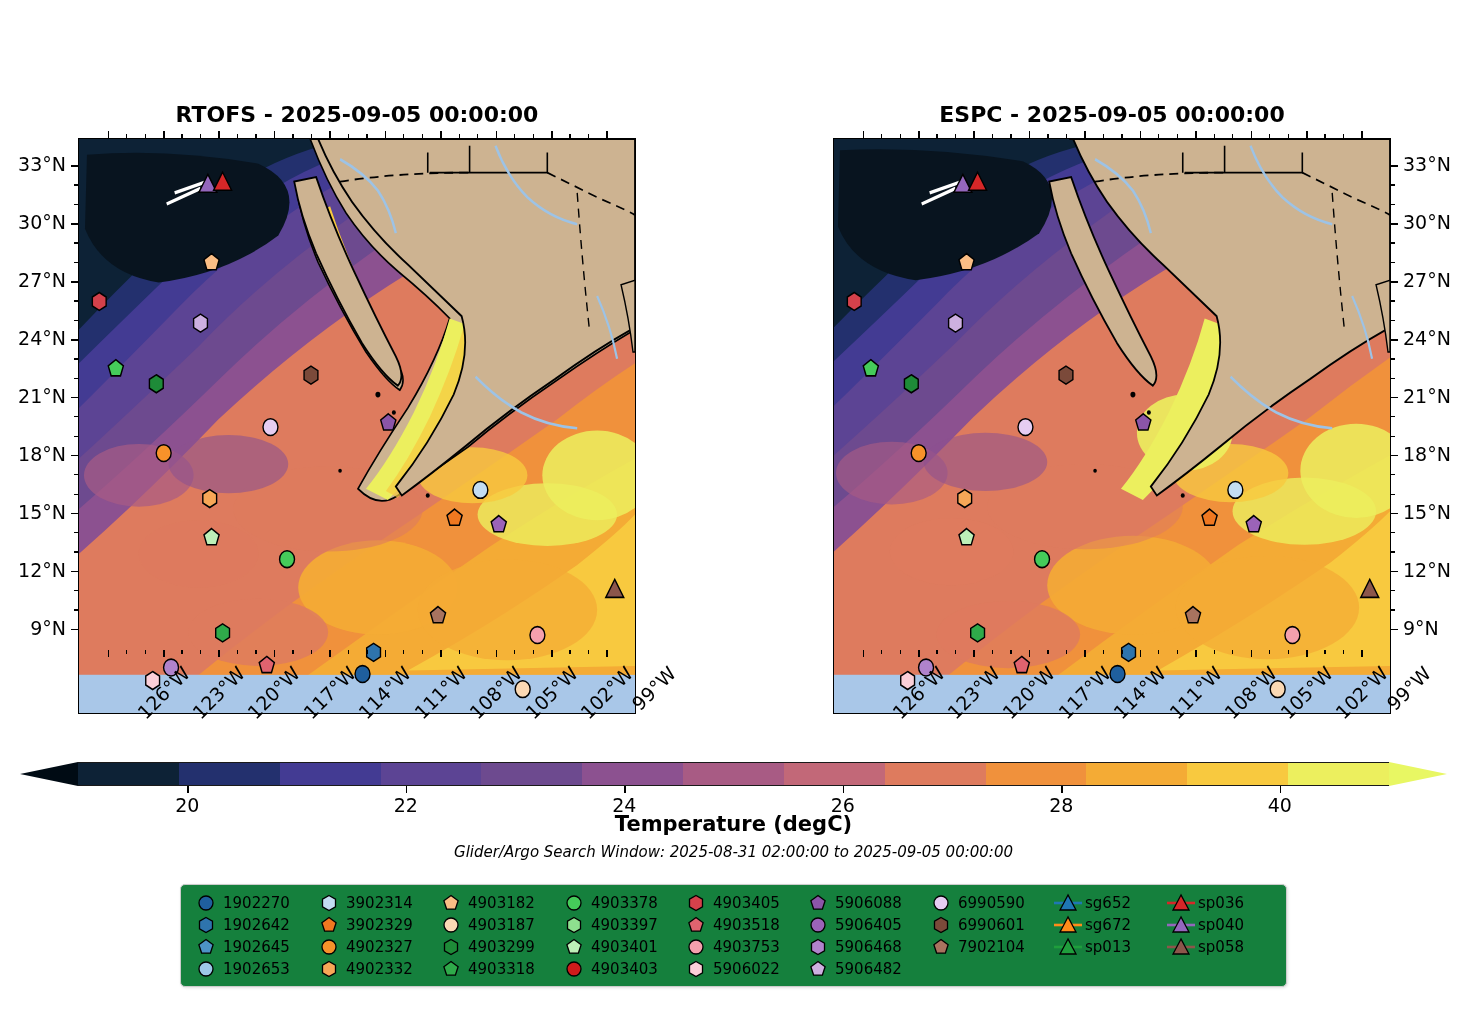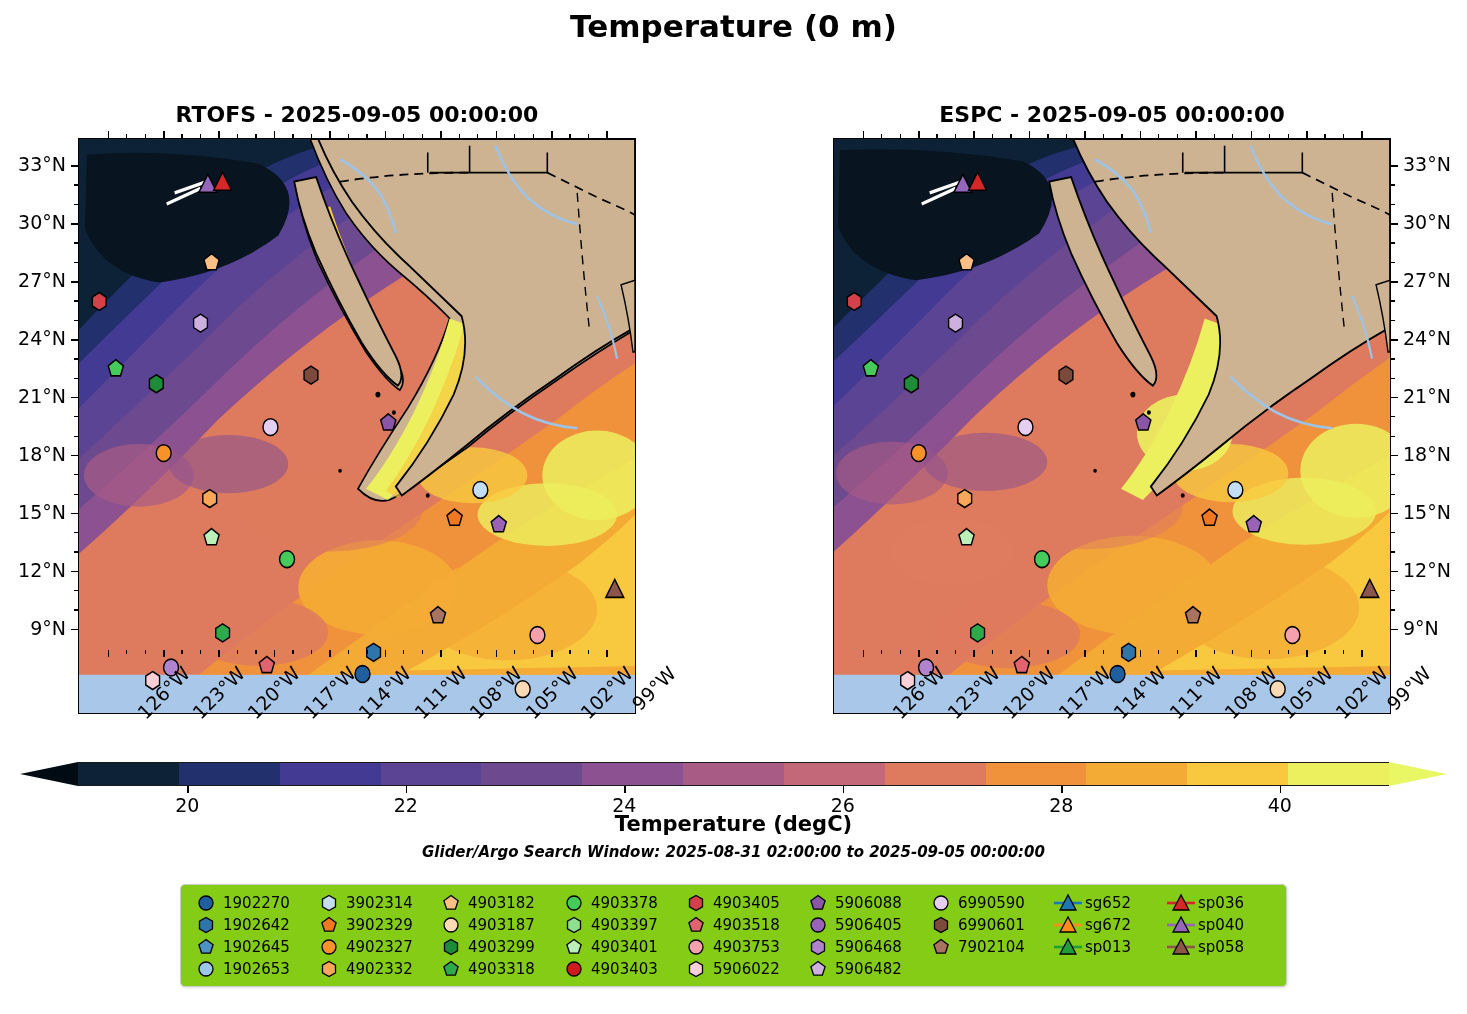--- a/index.html
+++ b/index.html
@@ -39,38 +39,37 @@
   .cb-outline{position:absolute;left:78px;top:5px;width:1311px;height:24px;
     border-top:1.6px solid #1a1a1a;border-bottom:1.6px solid #1a1a1a;box-sizing:border-box;}
   .cb-arrow{position:absolute;top:5px;width:0;height:0;}
   .cb-arrow.lo{left:20px;border-top:12px solid transparent;border-bottom:12px solid transparent;border-right:58px solid #000b14;}
   .cb-arrow.hi{left:1389px;border-top:12px solid transparent;border-bottom:12px solid transparent;border-left:58px solid #e8f763;}
   .cb-tick{position:absolute;top:29px;width:1.4px;height:7px;background:#000;}
   .cb-ticklabel{position:absolute;top:37px;font-size:19px;color:#000;transform:translateX(-50%);}
   .cb-title{position:absolute;left:0;top:812px;width:1467px;text-align:center;
     font-size:21px;font-weight:bold;color:#000;}
   .cb-sub{position:absolute;left:0;top:843px;width:1467px;text-align:center;
-    font-size:15px;font-weight:bold;font-style:italic;color:#000;}
+    font-size:15px;font-weight:normal;font-style:italic;color:#000;}
 
   
   #legend{position:absolute;left:180px;top:884px;width:1107px;height:103px;
-    border:1.2px solid #cccccc;border-radius:5px;background:#84cc16;box-sizing:border-box;
+    border:1.2px solid #cccccc;border-radius:5px;background:#15803d;box-sizing:border-box;
     box-shadow:1px 1px 3px rgba(0,0,0,0.12);}
   .leg-col{position:absolute;top:7px;}
   .leg-row{height:22px;display:flex;align-items:center;}
   .leg-mk{width:30px;height:22px;position:relative;flex:0 0 30px;}
   .leg-mk svg{position:absolute;left:0;top:0;}
   .leg-tx{font-size:15px;color:#000;white-space:nowrap;padding-left:2px;}
 </style>
 </head>
 <body>
 
 <div id="figure">
 
-  <div class="fig-title">Temperature (0 m)</div>
 
   <div class="panel left">
     <div class="panel-title">RTOFS - 2025-09-05 00:00:00</div>
     <div class="map-frame">
       <svg class="map-svg" viewBox="0 0 558 512" preserveAspectRatio="none">
         <defs>
           <clipPath id="clipL">
               <rect x="0" y="0" width="558" height="512"></rect>
             </clipPath>
         </defs>

